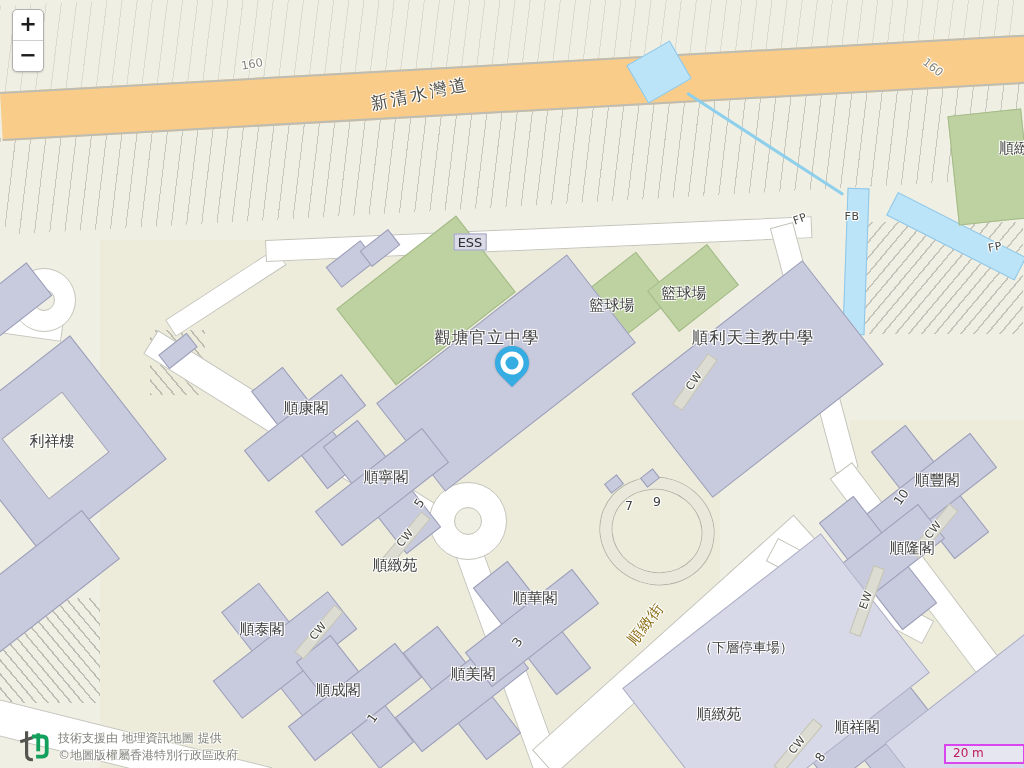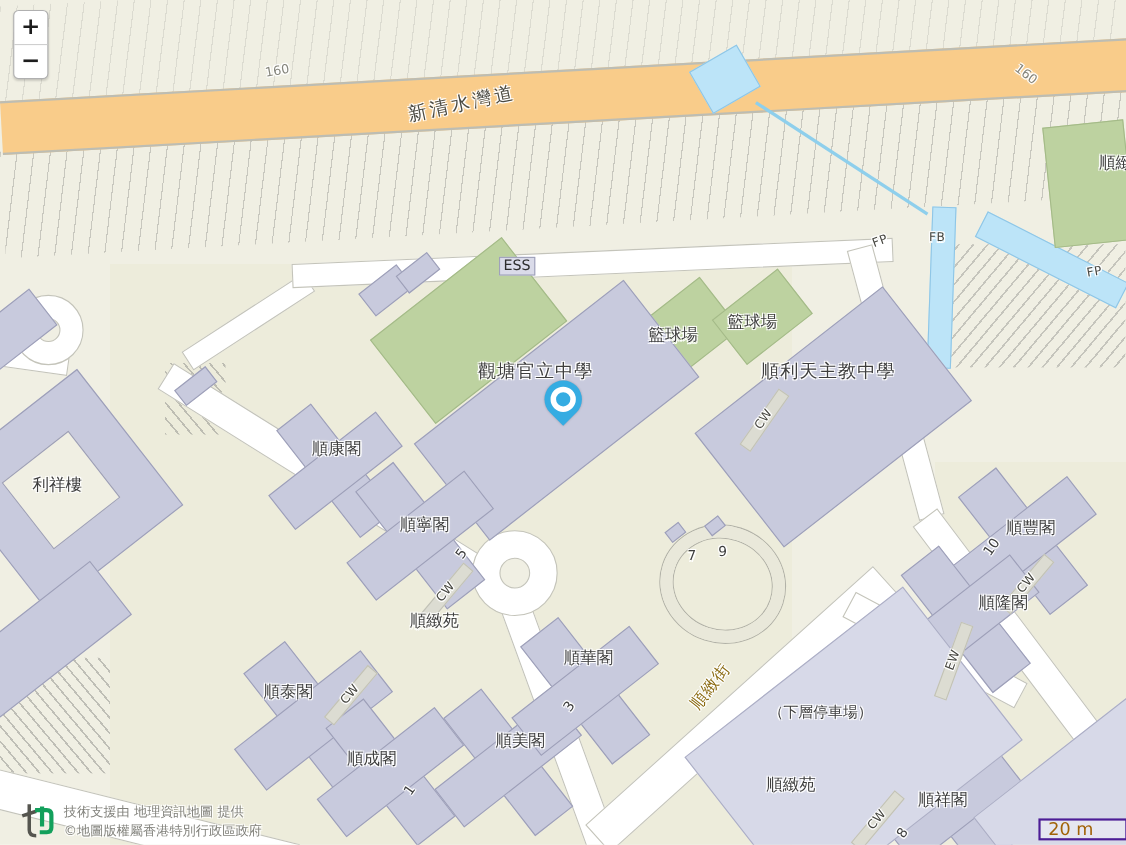--- a/index.html
+++ b/index.html
@@ -55,22 +55,22 @@
   .lang-btn:first-child{border-radius:2px 0 0 2px;}
   .lang-btn:last-child{border-radius:0 2px 2px 0;}
   .lang-btn.active{background:#f89406;}
   
   .attrib{position:absolute;left:18px;bottom:4px;display:flex;align-items:flex-end;}
   .attrib-text{margin-left:8px;font-size:12px;line-height:17px;color:#82827c;
     text-shadow:-1px -1px 0 rgba(255,255,255,.9),1px -1px 0 rgba(255,255,255,.9),
                 -1px 1px 0 rgba(255,255,255,.9),1px 1px 0 rgba(255,255,255,.9);}
   
   .scalebar{position:absolute;left:944px;top:744px;width:70px;height:16px;
-       border:2px solid #4c1d95;background:rgba(255,255,255,.35);
-       font-size:16px;color:#a16207;padding-left:7px;line-height:15px;}
+       border:2px solid #d946ef;background:rgba(255,255,255,.35);
+       font-size:12px;color:#be185d;padding-left:7px;line-height:15px;}
 </style>
 </head>
 <body>
 
 <div id="map">
 
   <div class="abs ground" style="left:100px;top:240px;width:620px;height:528px;"></div>
   <div class="abs ground" style="left:850px;top:420px;width:174px;height:348px;"></div>
 
   <div class="abs hatch" style="left:0;top:6px;width:1100px;height:86px;opacity:.5;transform-origin:0 0;transform:rotate(-3deg);"></div>

